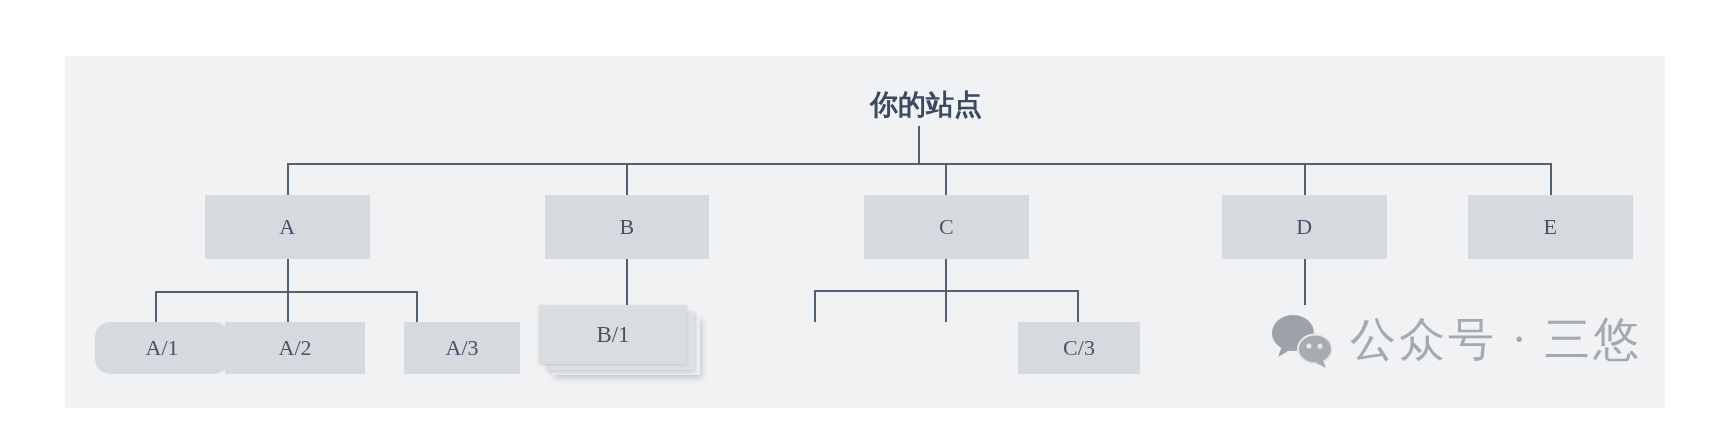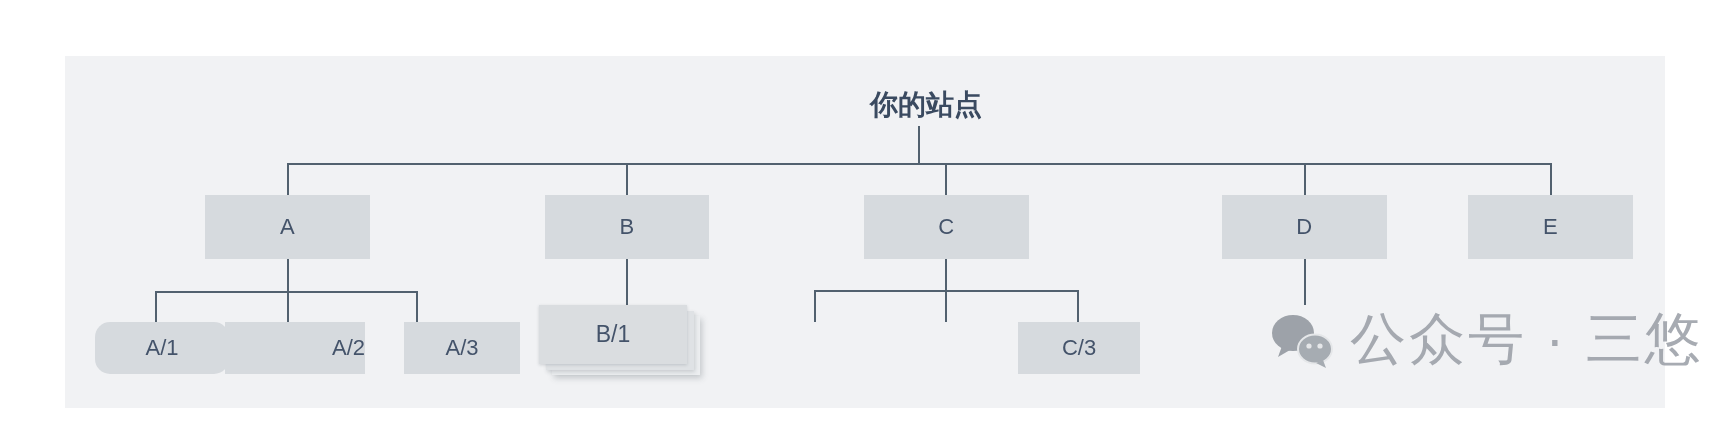--- a/index.html
+++ b/index.html
@@ -1,19 +1,19 @@
 <!DOCTYPE html>
 <html><head>
 <meta charset="utf-8">
 <style>
   html,body{margin:0;padding:0;background:#ffffff;}
   #canvas{
     position:relative;
     width:1730px;height:442px;
-    font-family:Liberation Sans, sans-serif;
+    font-family:Liberation Serif, serif;
     overflow:hidden;
   }
   .panel{
     position:absolute;left:65px;top:56px;width:1600px;height:352px;
     background:#f1f2f4;
   }
   .line{position:absolute;background:#52616f;}
   .vline{width:2px;}
   .hline{height:2px;}
   .node{
@@ -37,21 +37,21 @@
   .stack .main{
     position:absolute;left:0;top:0;width:100%;height:100%;background:#dadde0;
     display:flex;align-items:center;justify-content:center;
     color:#44536a;font-size:23px;box-shadow:0 1px 3px rgba(60,70,80,.2);
   }
   .watermark{
     position:absolute;left:1268px;top:308px;height:64px;
     display:flex;align-items:center;gap:14px;
     color:#989da5;opacity:.85;pointer-events:none;
   }
-  .watermark .wm-text{font-size:56px;letter-spacing:3px;white-space:nowrap;}
+  .watermark .wm-text{font-size:46px;letter-spacing:3px;white-space:nowrap;}
   .wm-icon{width:68px;height:58px;flex:0 0 auto;}
 </style>
 </head>
 <body>
 
 <div id="canvas">
   <div class="panel"></div>
 
   <div class="title">你的站点</div>
 
@@ -80,21 +80,21 @@
   </div>
 
   <div class="line vline" style="left:287px;top:259px;height:63px;"></div>
   <div class="line hline" style="left:155px;top:291px;width:263px;"></div>
   <div class="line vline" style="left:155px;top:291px;height:31px;"></div>
   <div class="line vline" style="left:416px;top:291px;height:31px;"></div>
 
   <div class="child" style="left:95px;top:322px;width:134px;border-radius:15px;">
     <span>A/1</span>
   </div>
-  <div class="child" style="left:225px;top:322px;width:140px;justify-content:flex-end;">
+  <div class="child" style="left:225px;top:322px;width:140px;">
     <span>A/2</span>
   </div>
   <div class="child" style="left:372px;top:322px;width:116px;margin-left:32px;">
     <span>A/3</span>
   </div>
 
   <div class="line vline" style="left:626px;top:259px;height:46px;"></div>
   <div class="stack" style="left:539px;top:305px;width:148px;height:59px;">
     <div class="layer l2"></div>
     <div class="layer l1"></div>

